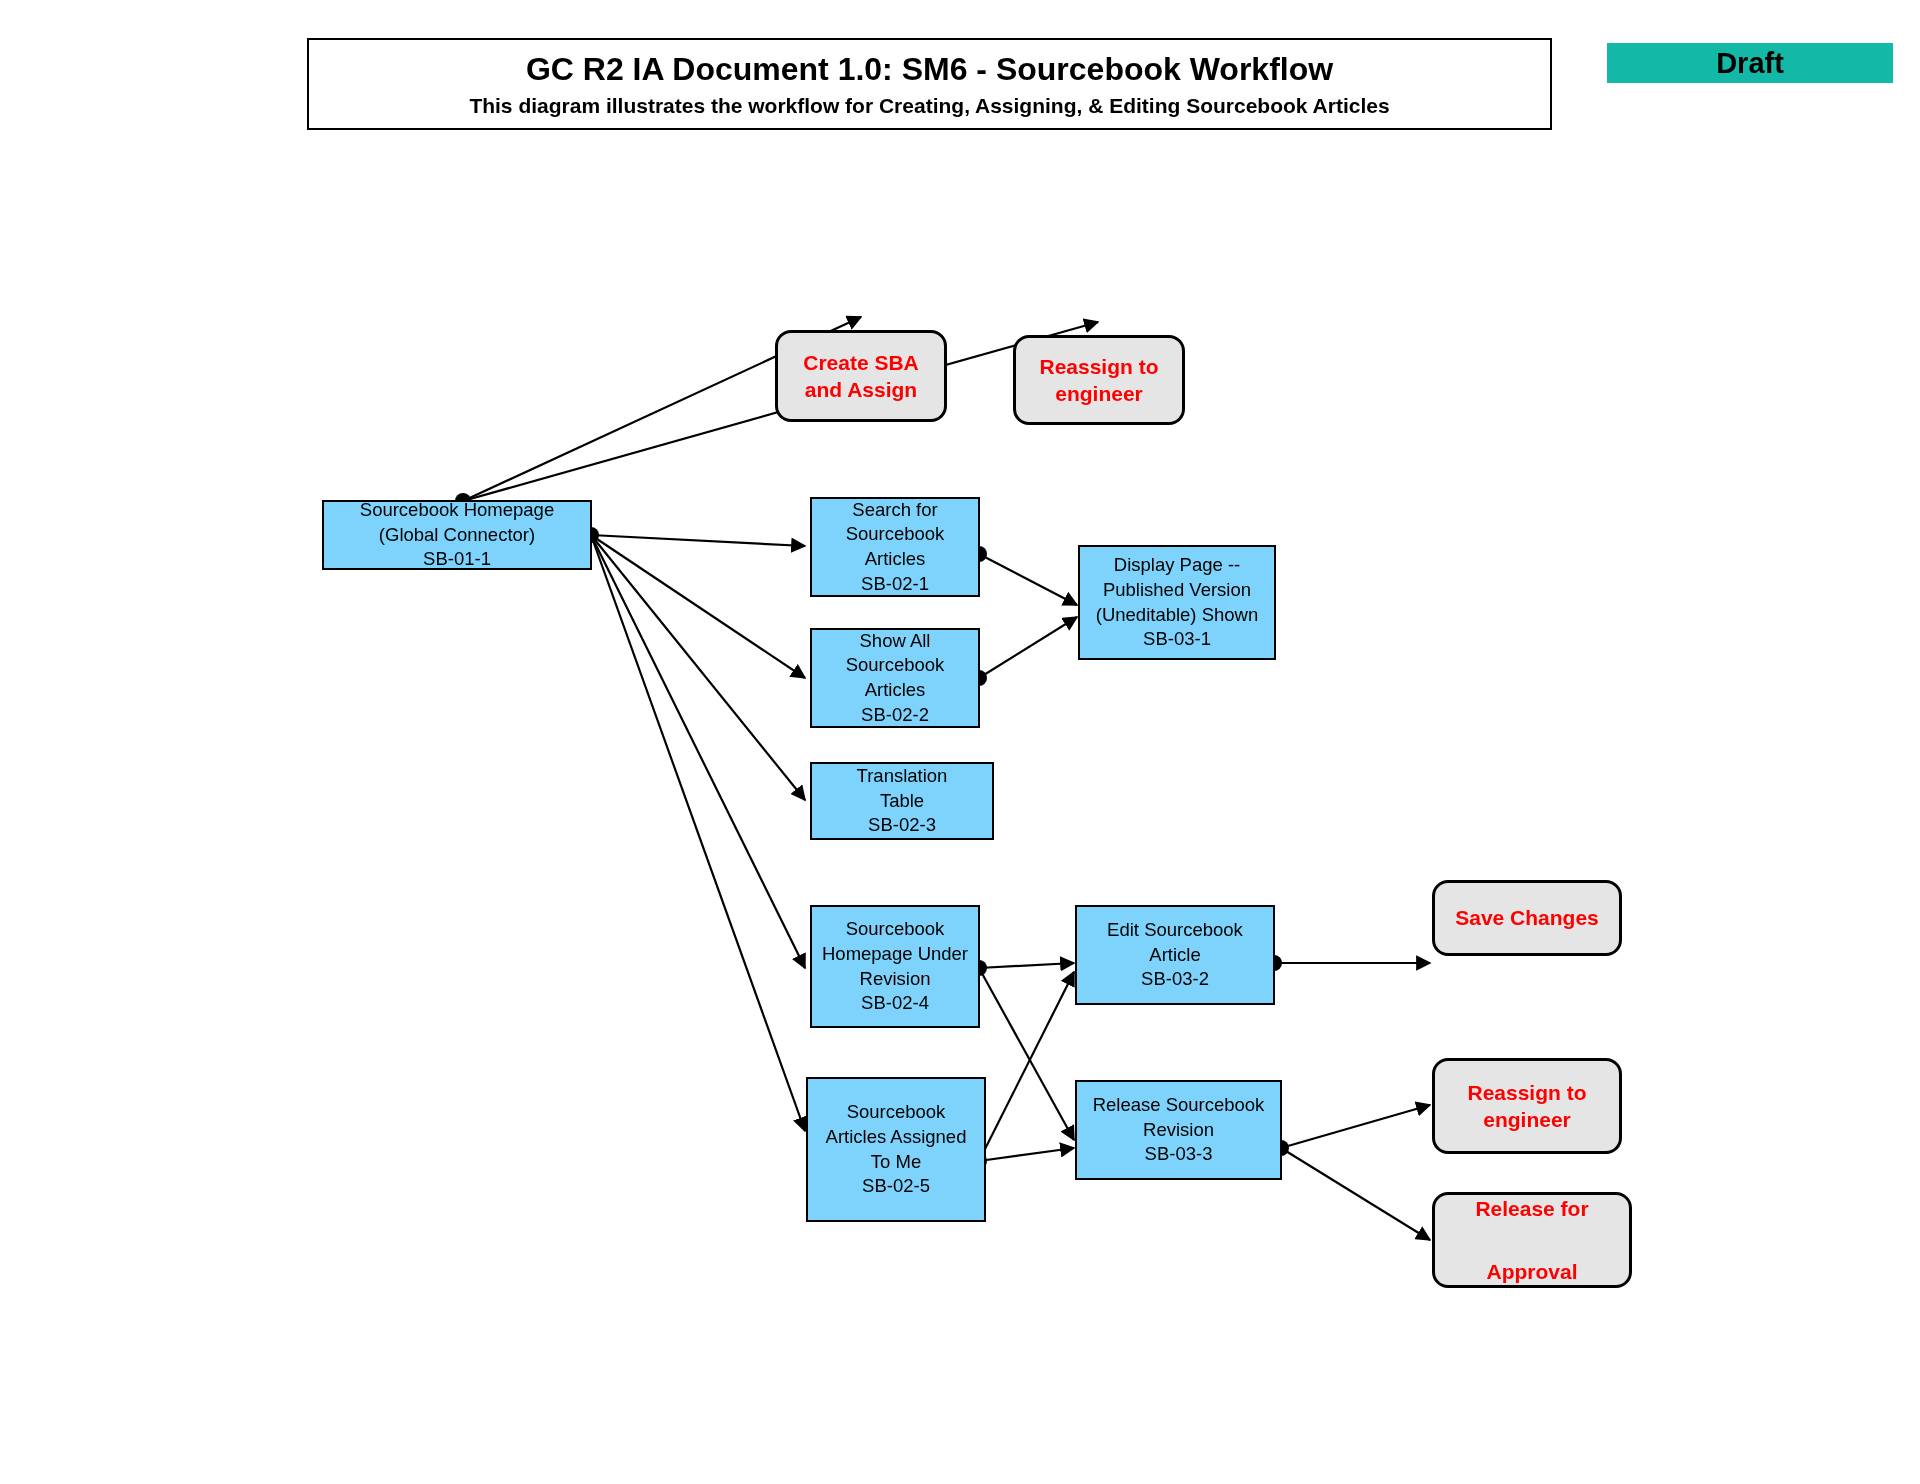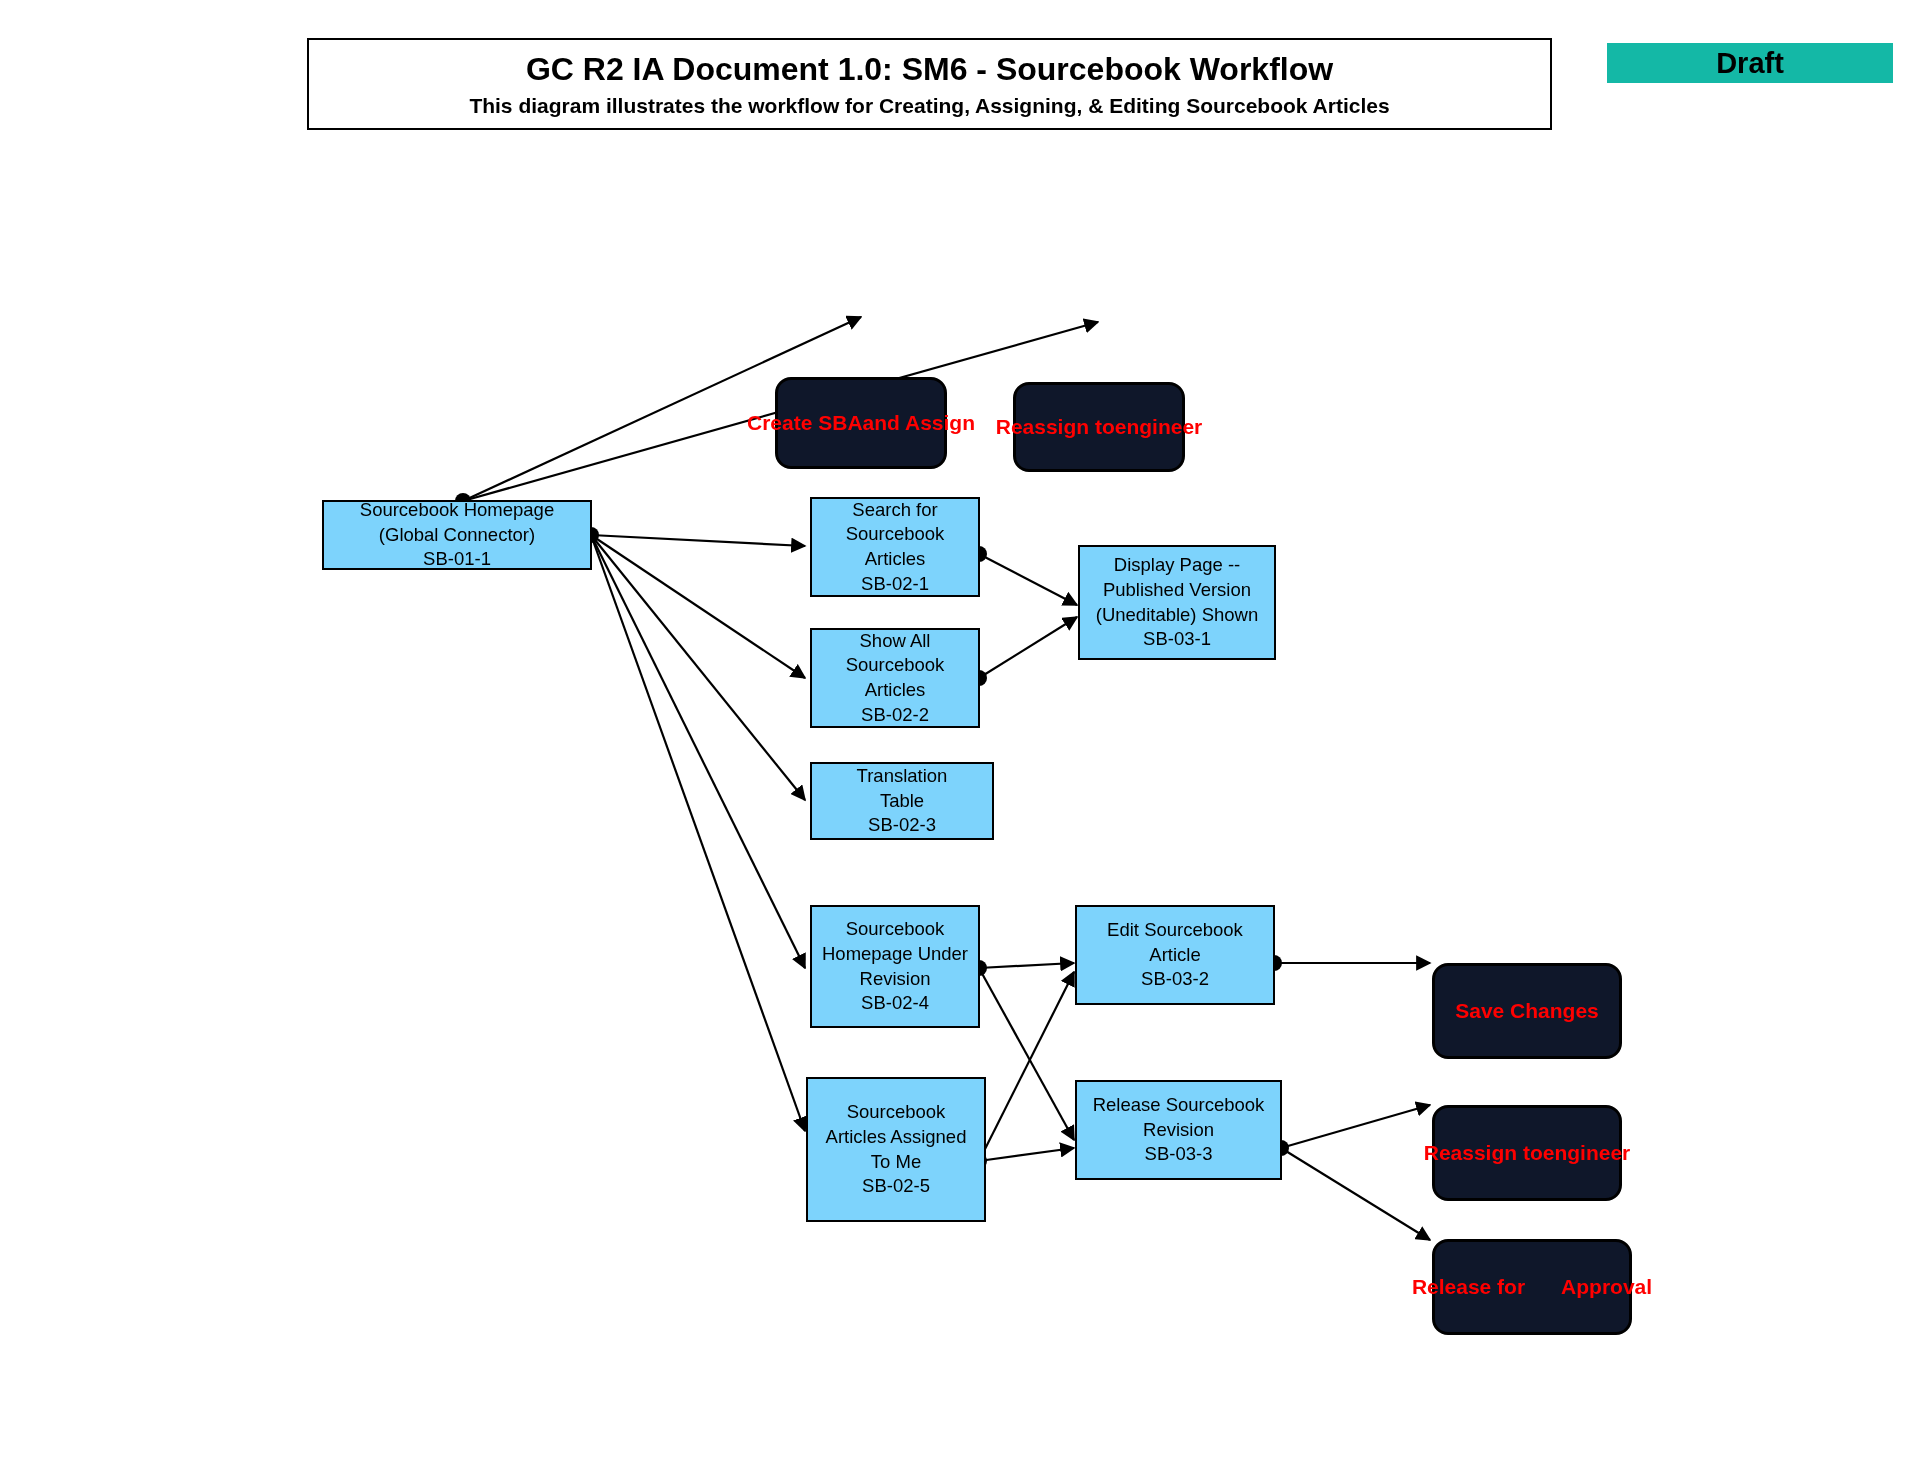--- a/index.html
+++ b/index.html
@@ -80,32 +80,31 @@
     line-height: 1.33;
     padding: 2px 4px;
   }
   .node .ln { display: block; white-space: nowrap; }
   
   .action {
     position: absolute;
     box-sizing: border-box;
     border: 3px solid #000000;
     border-radius: 16px;
-    background: #0f172a;
-    display: flex;
-    flex-direction: row;
+    background: #e5e5e5;
+    display: flex;
+    flex-direction: column;
     align-items: center;
     justify-content: center;
     text-align: center;
     color: #ff0000;
     font-size: 21px;
     font-weight: bold;
     line-height: 1.3;
     padding: 2px 6px;
-    margin-top: 47px;
   }
   .action .ln { display: block; white-space: nowrap; }
 </style>
 </head>
 <body>
 
 <svg id="canvas" viewBox="0 0 1920 1484" xmlns="http://www.w3.org/2000/svg">
   <defs>
     <marker id="arrow" viewBox="0 0 10 10" refX="9" refY="5" markerWidth="7" markerHeight="7" orient="auto-start-reverse">
       <path d="M 0 0 L 10 5 L 0 10 z" fill="#000000"></path>
@@ -168,21 +167,21 @@
 <div class="action" style="left:775px; top:330px; width:172px; height:92px;">
   <span class="ln">Create SBA</span>
   <span class="ln">and Assign</span>
 </div>
 
 <div class="action" style="left:1013px; top:335px; width:172px; height:90px;">
   <span class="ln">Reassign to</span>
   <span class="ln">engineer</span>
 </div>
 
-<div class="action" style="left:1432px; top:916px; width:190px; height:96px;">
+<div class="action" style="left:1432px; top:880px; width:190px; height:76px;">
   <span class="ln">Save Changes</span>
 </div>
 
 <div class="action" style="left:1432px; top:1058px; width:190px; height:96px;">
   <span class="ln">Reassign to</span>
   <span class="ln">engineer</span>
 </div>
 
 <div class="action" style="left:1432px; top:1192px; width:200px; height:96px;gap:36px;">
   <span class="ln">Release for</span>

